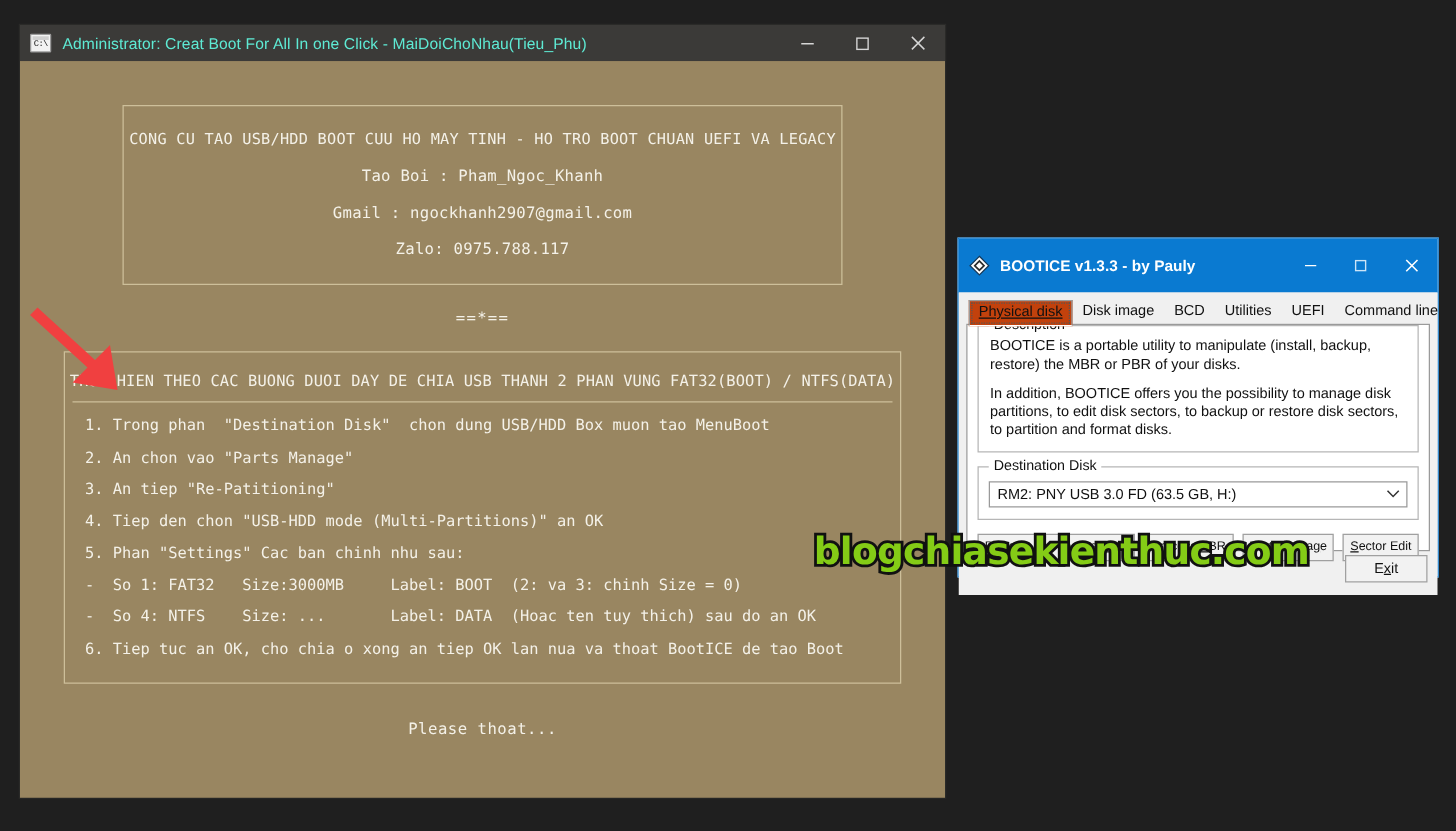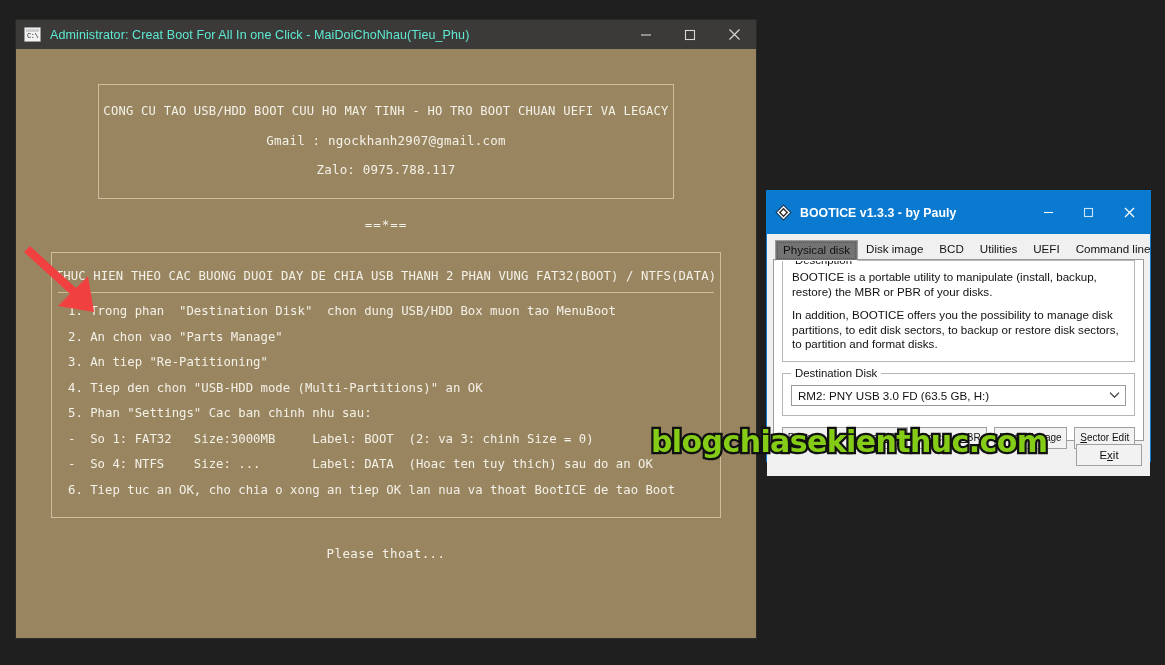--- a/index.html
+++ b/index.html
@@ -88,22 +88,22 @@
   .bt-wb.close { width: 42px; }
 
   .bt-client { position: relative; height: calc(100% - 28px); background: #f0f0f0; padding: 5px 6px 0; }
 
   .tabstrip { display: flex; align-items: flex-end; height: 21px; position: relative; z-index: 2; padding-left: 2px; }
   .tab {
     font-size: 11.6px; color: #111; padding: 2px 7px 3px; border: 1px solid transparent;
     background: transparent; line-height: 14px; white-space: nowrap;
   }
   .tab.active {
-    background: #737373; border: 1px solid #9a9a9a; border-bottom-color: #ffffff;
-    outline: 1px dotted #555; outline-offset: -3px; margin-bottom: -1px; position: relative; z-index: 3;
+    background: #c2410c; border: 1px solid #9a9a9a; border-bottom-color: #ffffff;
+    outline: 1px dotted #555; outline-offset: -3px; margin-bottom: -1px; position: relative; z-index: 3; text-decoration: underline;
   }
   .tabpage {
     border: 1px solid #9a9a9a; background: #ffffff; margin-top: -1px;
     height: 182px; position: relative; padding: 0 8px 0;
   }
 
   .group { border: 1px solid #b6b6b6; position: relative; padding: 9px 9px 9px; }
   .group > legend, .group .grouplabel {
     position: absolute; top: -7px; left: 8px; background: #ffffff; padding: 0 4px;
     font-size: 11.4px; color: #111;
@@ -169,20 +169,21 @@
               <line x1="11.5" y1="1.5" x2="1.5" y2="11.5" stroke="#d6d6d6" stroke-width="1.15"></line>
             </svg>
         </div>
       </div>
     </div>
 
     <div class="console-body">
 
       <div class="hdr-box">
         <div class="hdr-line first">CONG CU TAO USB/HDD BOOT CUU HO MAY TINH - HO TRO BOOT CHUAN UEFI VA LEGACY</div>
+        <div class="hdr-line">Tao Boi : Pham_Ngoc_Khanh</div>
         <div class="hdr-line">Gmail : ngockhanh2907@gmail.com</div>
         <div class="hdr-line">Zalo: 0975.788.117</div>
       </div>
 
       <div class="sep">==*==</div>
 
       <div class="steps-box">
         <div class="steps-title">THUC HIEN THEO CAC BUONG DUOI DAY DE CHIA USB THANH 2 PHAN VUNG FAT32(BOOT) / NTFS(DATA)</div>
         <div class="steps-rule"></div>
         <div class="step">1. Trong phan  "Destination Disk"  chon dung USB/HDD Box muon tao MenuBoot</div>

